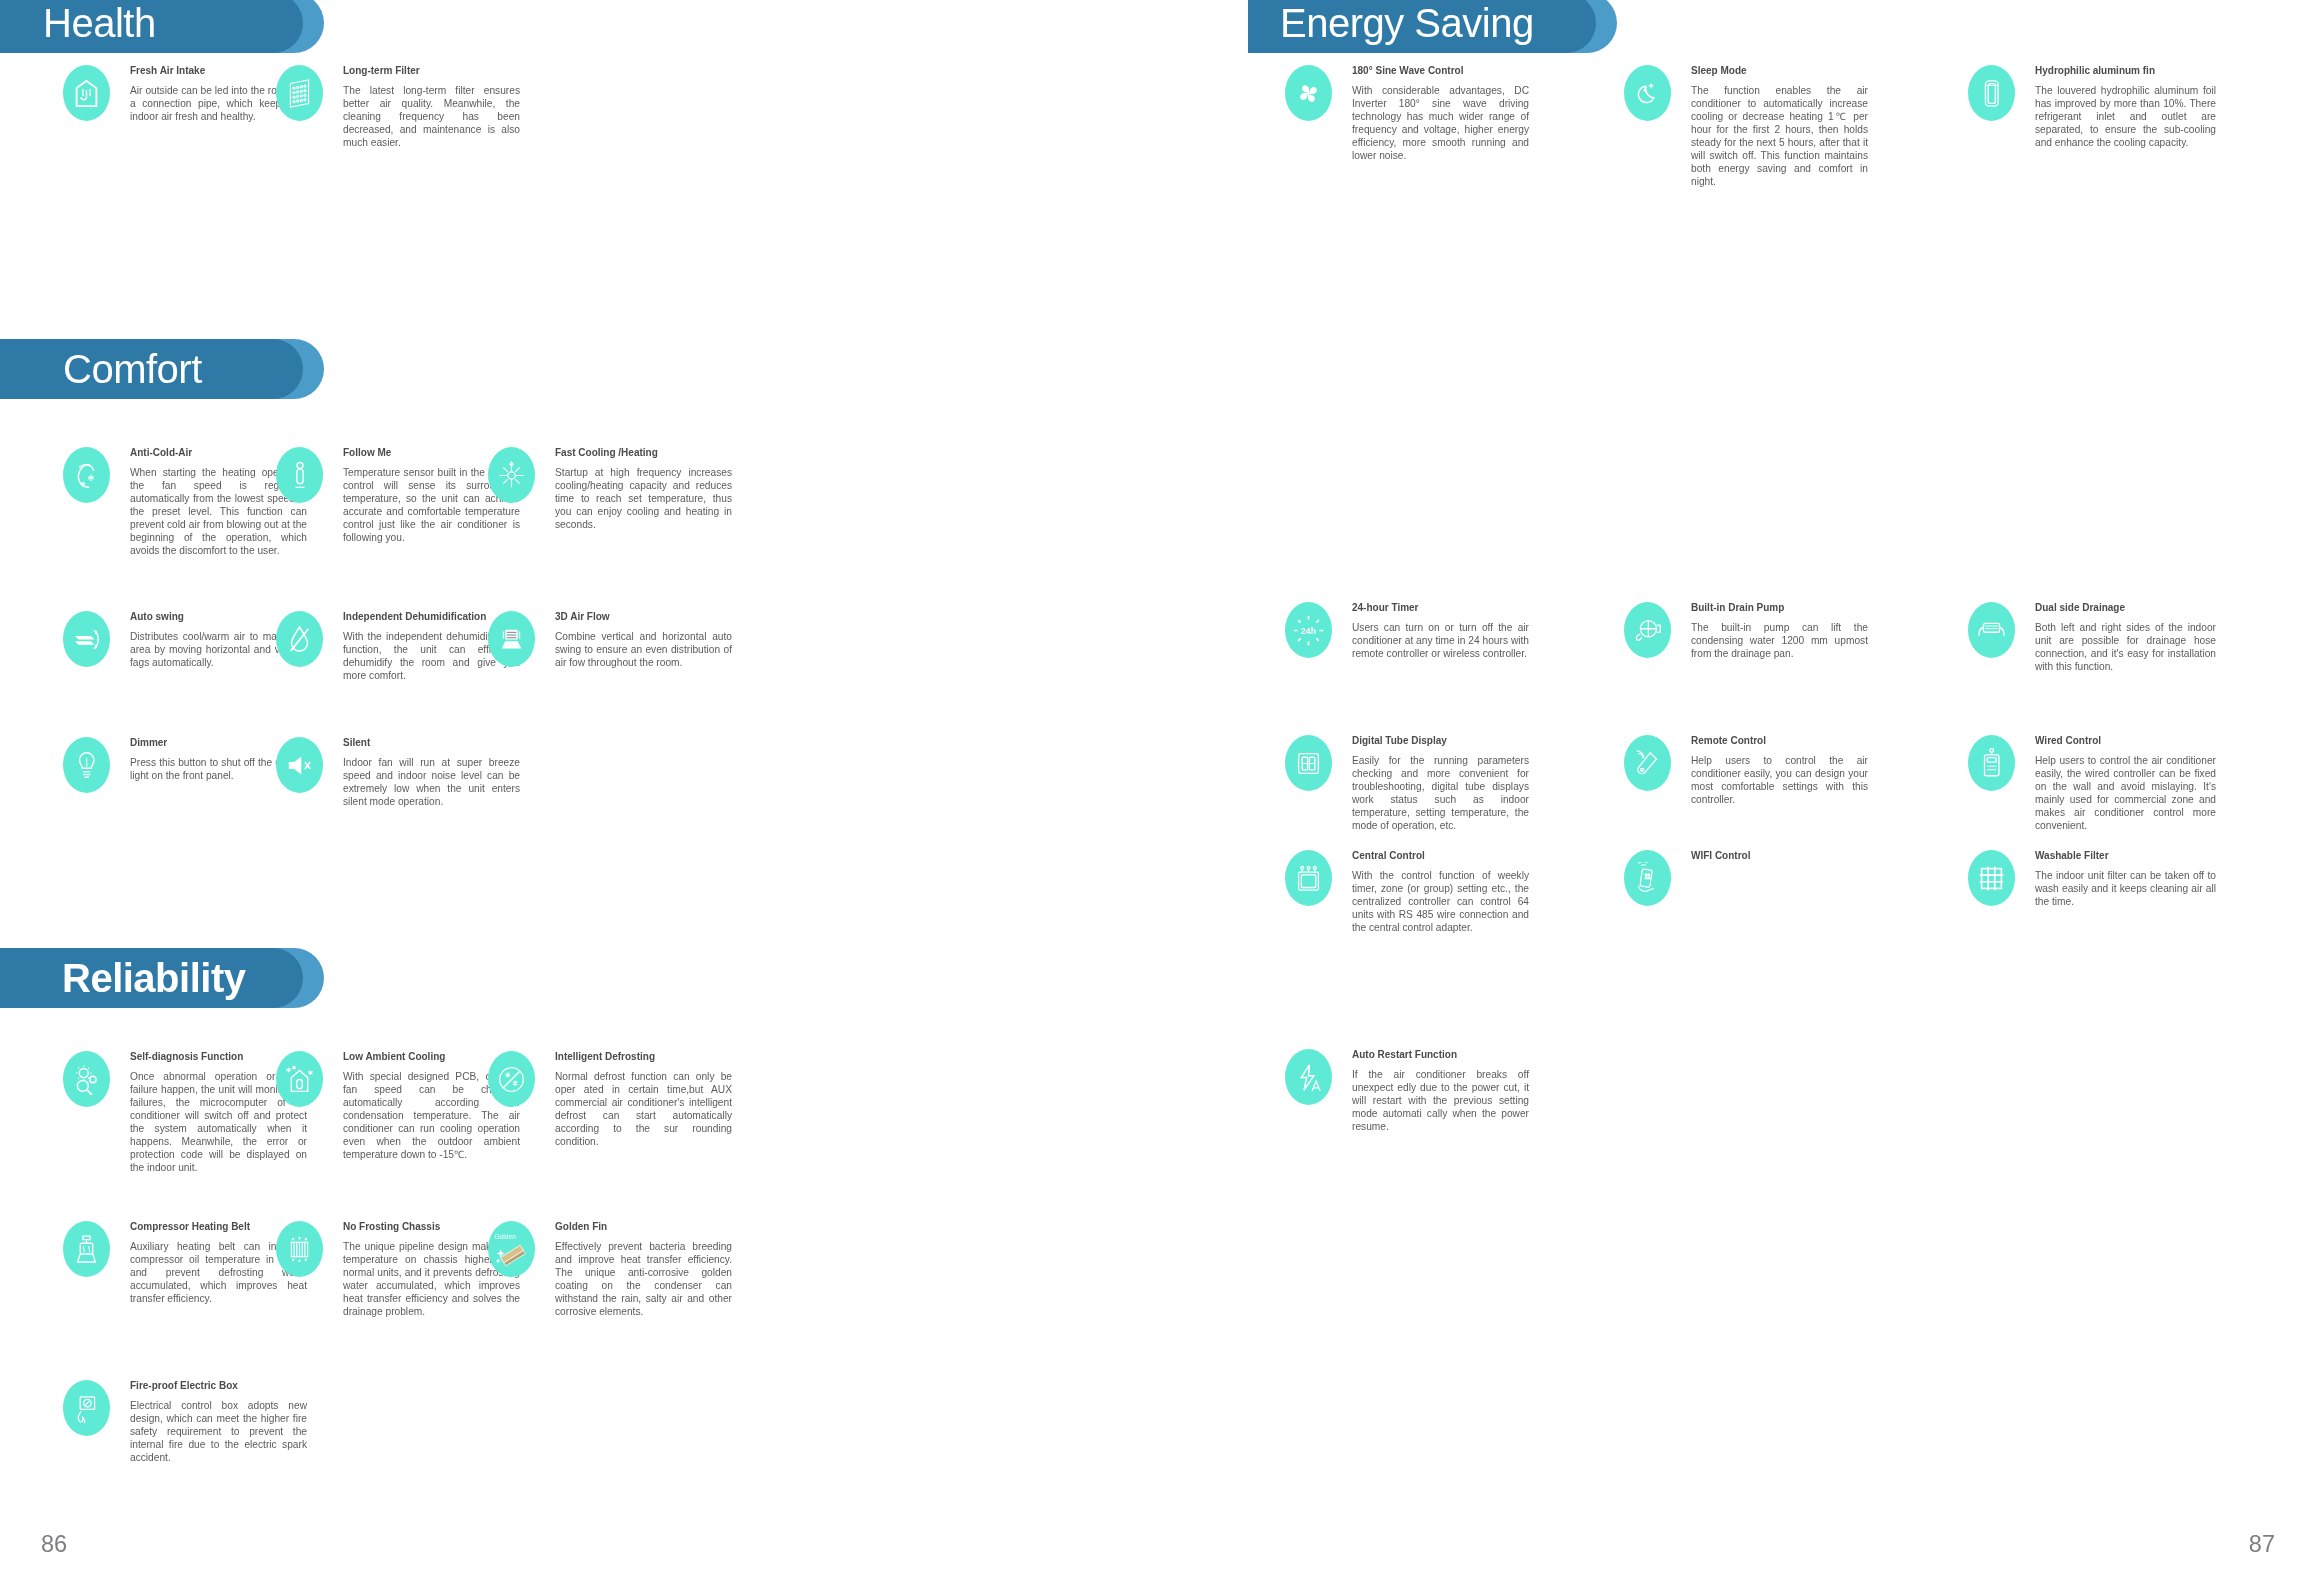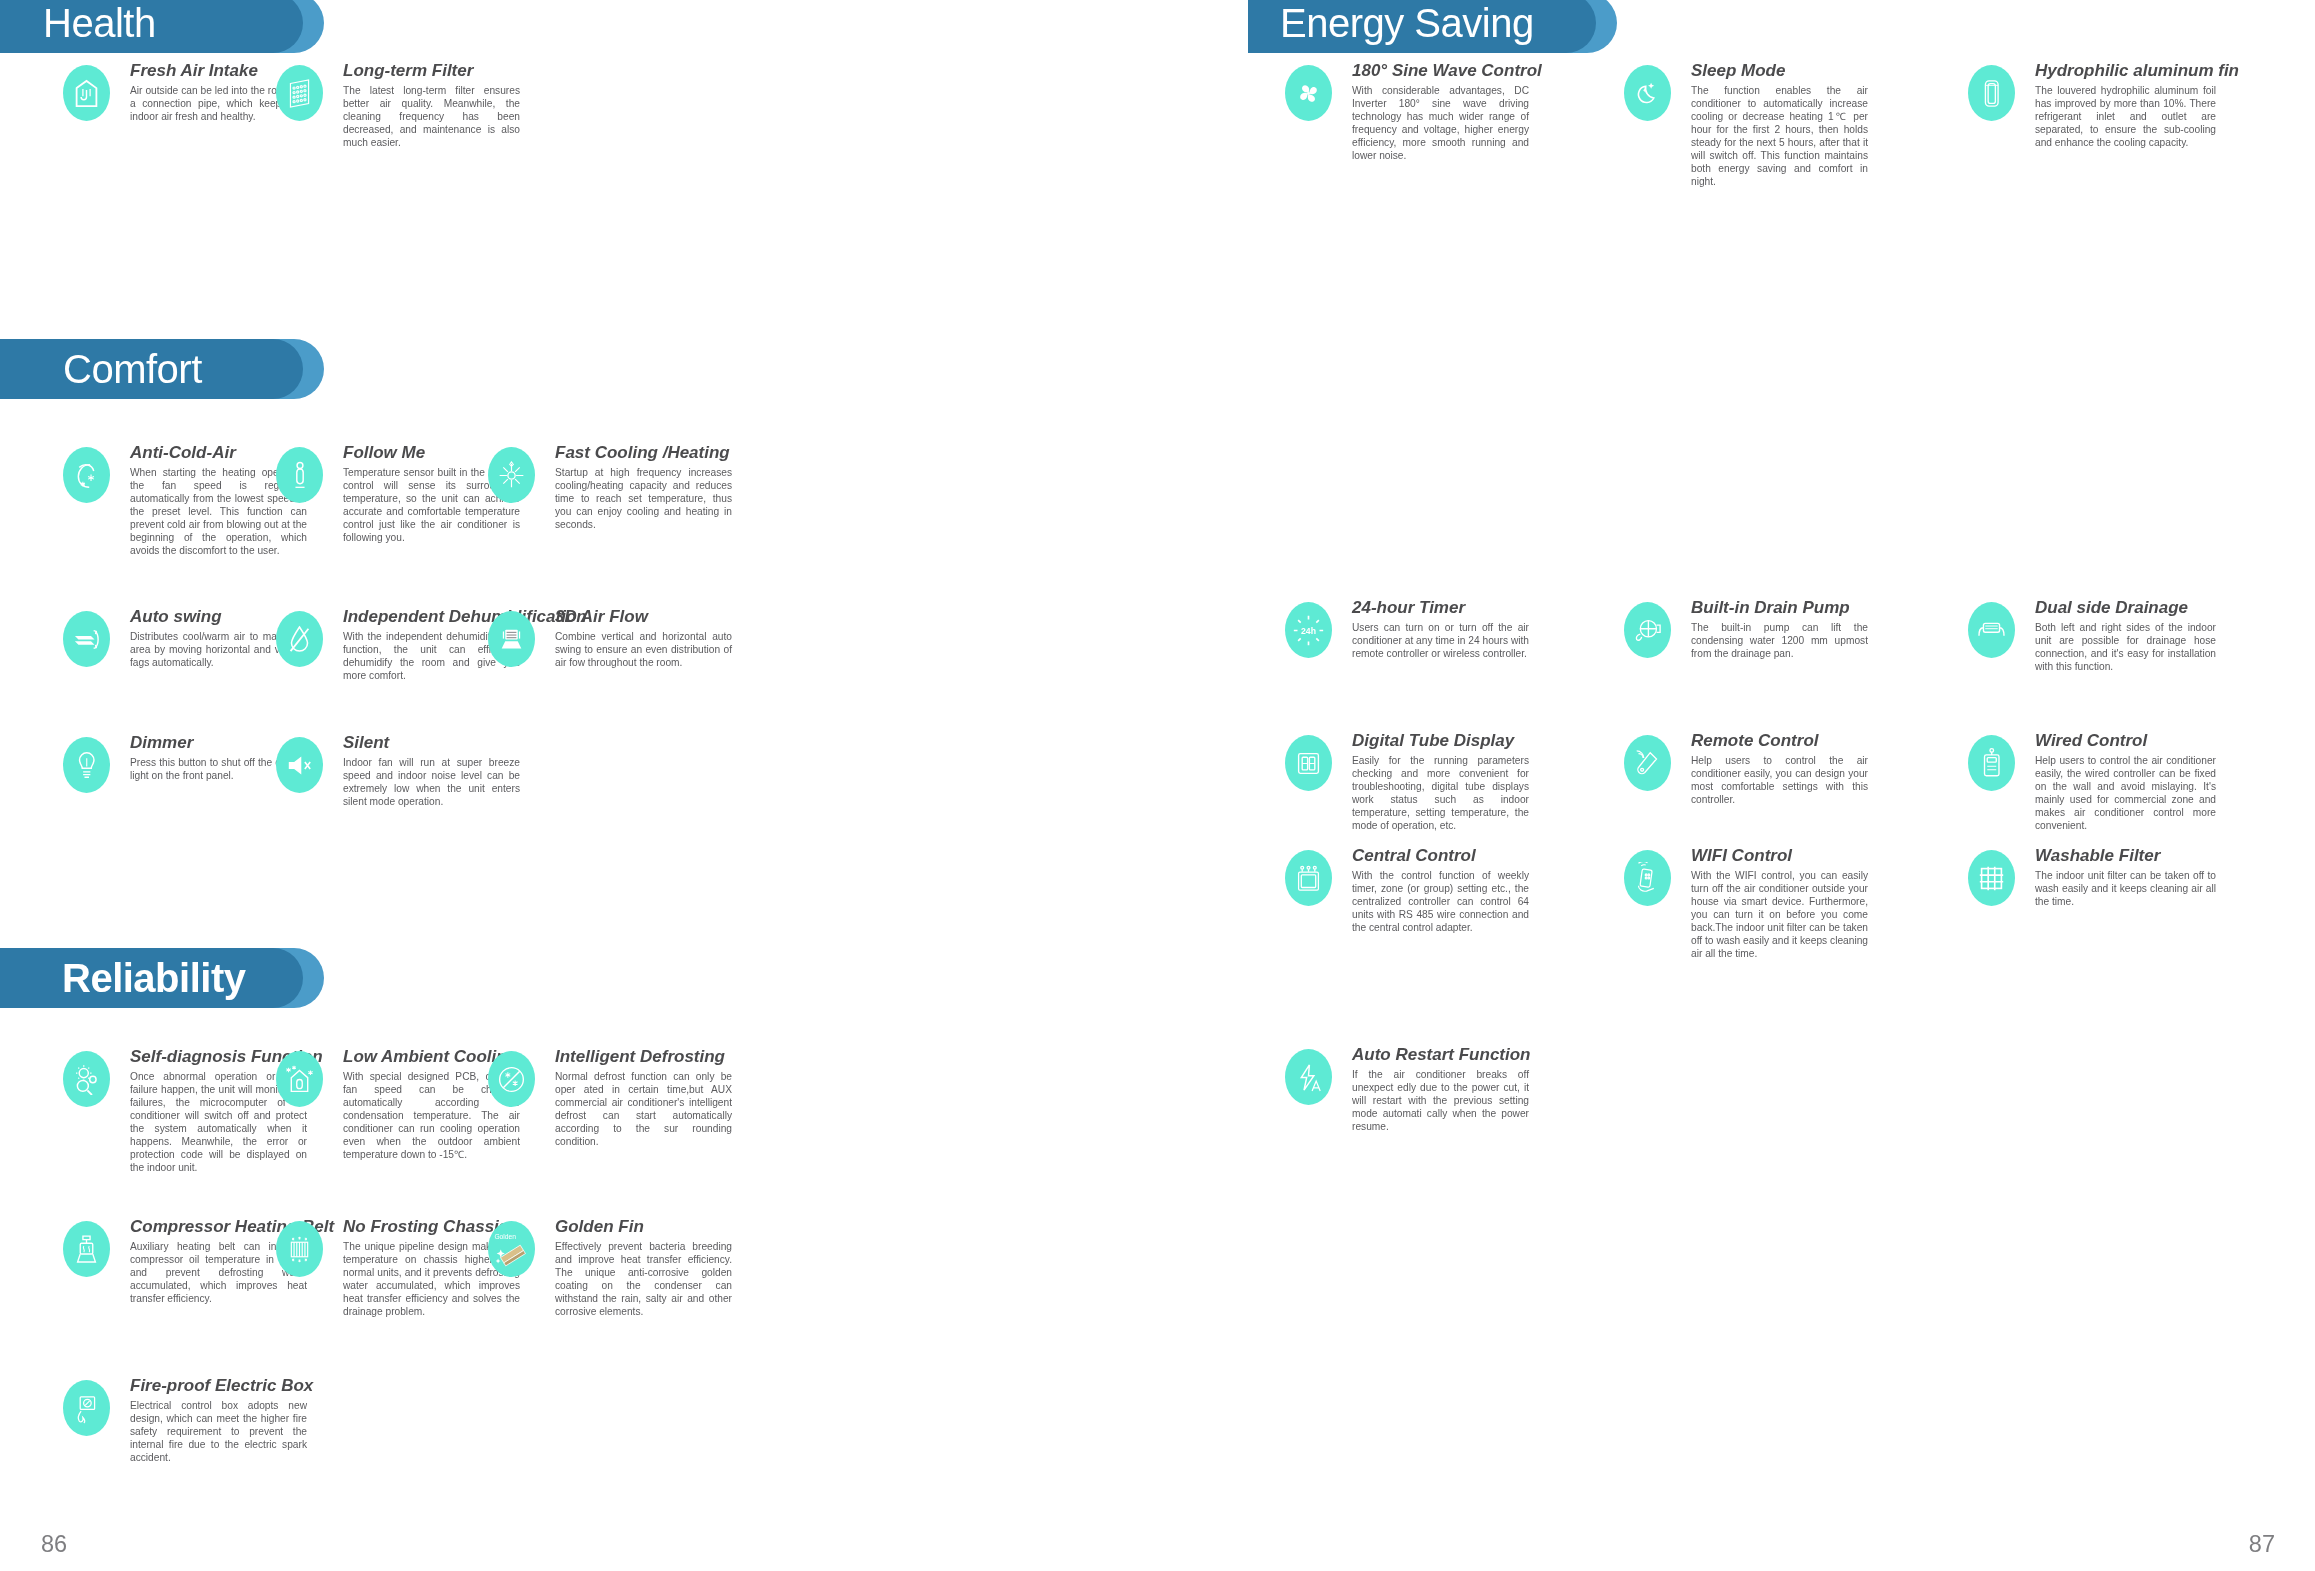--- a/index.html
+++ b/index.html
@@ -52,27 +52,26 @@
     border-radius:50%;
     background:#5eead4;
     display:flex;align-items:center;justify-content:center;
   }
   .feat .ico svg{display:block;}
   .feat .body{
     position:absolute;
     left:67px;top:0;
   }
   .feat .ftitle{
-    font-size:17px;
+    font-size:10px;
     font-weight:bold;
     color:#4b4b4d;
     line-height:12.7px;
     margin:0 0 6.3px 0;
     white-space:nowrap;
-    font-style:italic;
   }
   .feat .fdesc{
     font-size:10.2px;
     line-height:13px;
     color:#5b5b5e;
     text-align:justify;
     margin:0;
   }
 
   .pagenum{
@@ -485,21 +484,20 @@
         <circle cx="13.5" cy="14" r="1"></circle>
             <circle cx="16.5" cy="14" r="1"></circle>
         <circle cx="13.5" cy="17.5" r="1"></circle>
             <circle cx="16.5" cy="17.5" r="1"></circle>
         <path d="M5 26 C5 30 9 33 14 32 L22 29" stroke-width="1.3"></path>
       </g>
         </svg>
     </div>
     <div class="body" style="width:177px;">
       <p class="ftitle">WIFI Control</p>
-      <p class="fdesc">With the WIFI control, you can easily turn off the air conditioner outside your house via smart device. Furthermore, you can turn it on before you come back.The indoor unit filter can be taken off to wash easily and it keeps cleaning air all the time.</p>
     </div>
   </div>
 
   <div class="feat" style="left:1968px;top:850px;width:262px;">
     <div class="ico">
       <svg width="27" height="27" viewBox="0 0 30 30">
           <g fill="none" stroke="#fff" stroke-width="1.8">
         <rect x="4" y="4" width="22" height="22"></rect>
         <path d="M11.3 2 v26 M18.6 2 v26 M2 11.3 h26 M2 18.6 h26"></path>
       </g>

